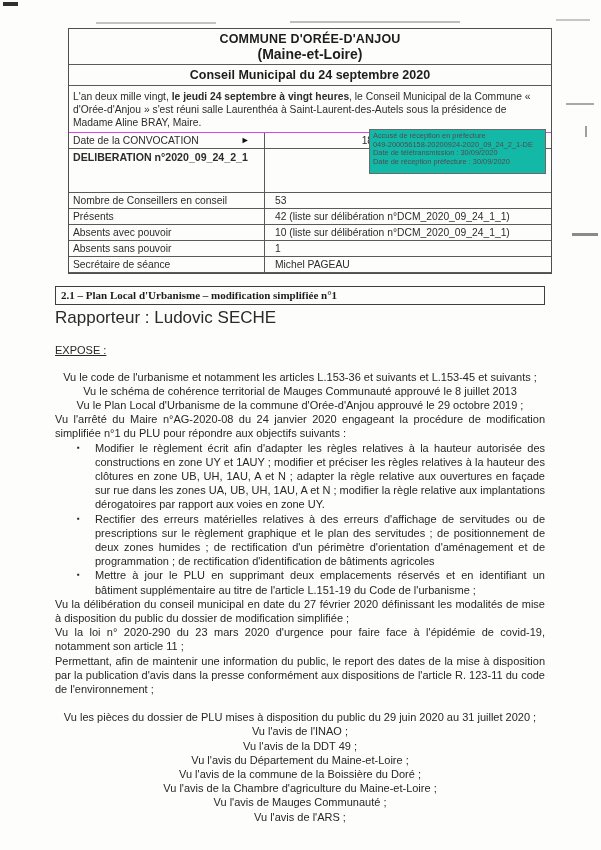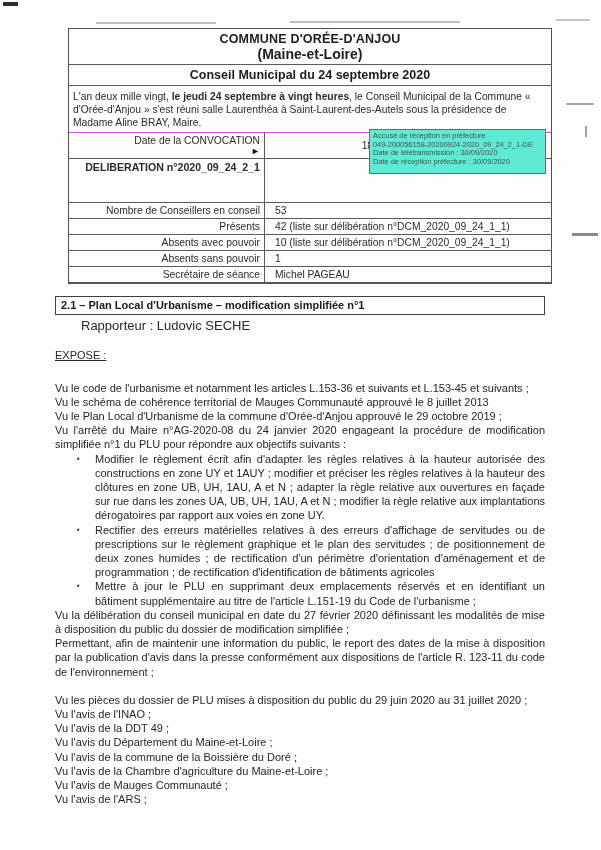--- a/index.html
+++ b/index.html
@@ -14,42 +14,42 @@
 
   
   .toptable { position:relative; margin-left:13px; width:484px; border:1px solid #4f4f4f; background:#fdfdfc; }
   .title-cell { text-align:center; padding:3px 0 2px 0; }
   .title-l1 { font-size:12.5px; font-weight:bold; letter-spacing:.2px; color:#1d1d1d; }
   .title-l2 { font-size:14px; font-weight:bold; border-bottom:1px solid #5a5a5a; padding-bottom:2px; color:#1d1d1d; }
   .title-l3 { font-size:12.5px; font-weight:bold; padding:3px 0 3px 0; border-bottom:1px solid #5a5a5a; color:#1d1d1d; }
   .intro-cell { font-size:10.3px; line-height:12.8px; padding:3px 4px 3px 4px; border-bottom:1px solid #d946ef; color:#2c2c2c; }
   .row { display:flex; border-bottom:1px solid #5a5a5a; font-size:10.3px; color:#2c2c2c; }
   .row:last-child { border-bottom:none; }
-  .row .lbl { width:196px; border-right:1px solid #5a5a5a; padding:2px 4px 2px 4px; display:flex; align-items:flex-end;flex-direction:column; }
+  .row .lbl { width:196px; border-right:1px solid #5a5a5a; padding:2px 4px 2px 4px; display:flex; align-items:flex-start; }
   .row .val { flex:1; padding:2px 4px 2px 10px; display:flex; align-items:center; }
   .row.convoc .val { justify-content:center; padding-left:0; }
   .row.delib { height:44px;gap:40px; }
   .row.delib .lbl { font-weight:bold; font-size:10.6px; }
   .arrow { margin-left:42px; font-size:9px; color:#111; }
   .stamp {
     position:absolute; left:300px; top:100px; width:177px; min-height:45px;
-    background:#5eead4; border:1px solid #6a6a6a; padding:2px 3px;
+    background:#14b8a6; border:1px solid #6a6a6a; padding:2px 3px;
     font-size:7.4px; line-height:8.6px; color:#4e4e4e; z-index:5;
   }
 
   
   .section-box { margin-top:12px; border:1px solid #3f3f3f; padding:2px 5px 3px 5px;
-    font-size:11px; font-weight:bold; color:#1c1c1c; background:#fdfdfc; }
-  .rapporteur { font-size:13px; margin-top:3px; color:#2a2a2a;margin-left:26px; }
+    font-size:11px; font-weight:bold; color:#1c1c1c; background:#fdfdfc;font-family:Liberation Serif, serif; }
+  .rapporteur { font-size:17px; margin-top:3px; color:#2a2a2a; }
 
   
   .body-text { margin-top:15px; font-size:11px; line-height:14.2px; color:#272727; }
-  .expose { text-decoration:underline; margin-bottom:18px; }
+  .expose { text-decoration:underline; margin-bottom:12px; }
   .para { text-align:justify; }
-  .vuline { text-align:left; }
+  .vuline { text-align:center; }
   .bullets { margin:0; }
   .bullet-item { position:relative; padding-left:40px; text-align:justify; }
   .bullet-item .marker { position:absolute; left:22px; top:0; font-size:8px; line-height:14.2px; color:#222; }
   .spacer-1 { height:14px; }
   .spacer-2 { height:28px; }
 
   
   .artifact { position:absolute; background:#9a9a9a; pointer-events:none; }
   .a1 { left:3px; top:2px; width:15px; height:4px; background:#2f2f2f; }
   .a2 { left:96px; top:22px; width:120px; height:2px; background:#c2c2c2; }
@@ -153,20 +153,21 @@
           <span class="marker">▪</span>
           <span>Rectifier des erreurs matérielles relatives à des erreurs d'affichage de servitudes ou de prescriptions sur le règlement graphique et le plan des servitudes ; de positionnement de deux zones humides ; de rectification d'un périmètre d'orientation d'aménagement et de programmation ; de rectification d'identification de bâtiments agricoles</span>
         </div>
         <div class="bullet-item">
           <span class="marker">▪</span>
           <span>Mettre à jour le PLU en supprimant deux emplacements réservés et en identifiant un bâtiment supplémentaire au titre de l'article L.151-19 du Code de l'urbanisme ;</span>
         </div>
       </div>
 
       <div class="para">Vu la délibération du conseil municipal en date du 27 février 2020 définissant les modalités de mise à disposition du public du dossier de modification simplifiée ;</div>
+      <div class="para">Vu la loi n° 2020-290 du 23 mars 2020 d'urgence pour faire face à l'épidémie de covid-19, notamment son article 11 ;</div>
       <div class="para">Permettant, afin de maintenir une information du public, le report des dates de la mise à disposition par la publication d'avis dans la presse conformément aux dispositions de l'article R. 123-11 du code de l'environnement ;</div>
 
       <div class="spacer-1"></div>
 
       <div class="para vuline">Vu les pièces du dossier de PLU mises à disposition du public du 29 juin 2020 au 31 juillet 2020 ;</div>
       <div class="para vuline">Vu l'avis de l'INAO ;</div>
       <div class="para vuline">Vu l'avis de la DDT 49 ;</div>
       <div class="para vuline">Vu l'avis du Département du Maine-et-Loire ;</div>
       <div class="para vuline">Vu l'avis de la commune de la Boissière du Doré ;</div>
       <div class="para vuline">Vu l'avis de la Chambre d'agriculture du Maine-et-Loire ;</div>

